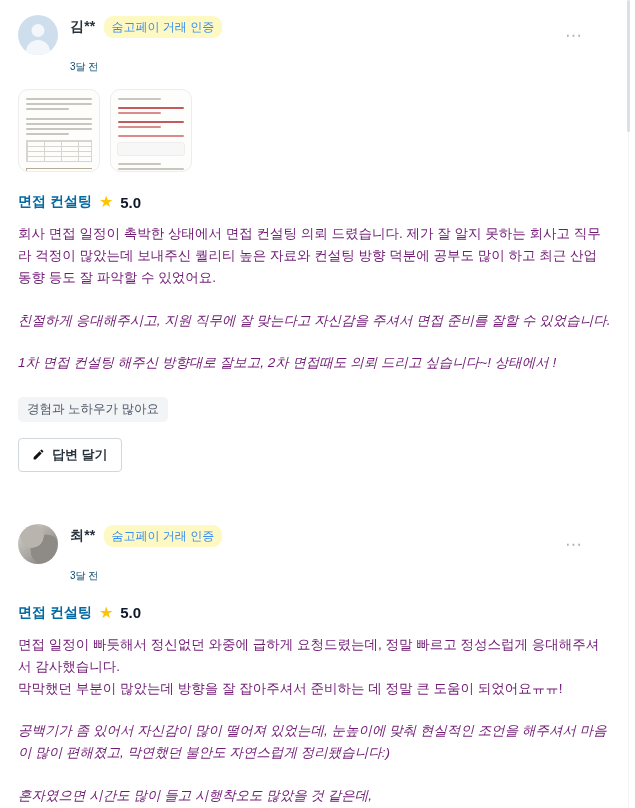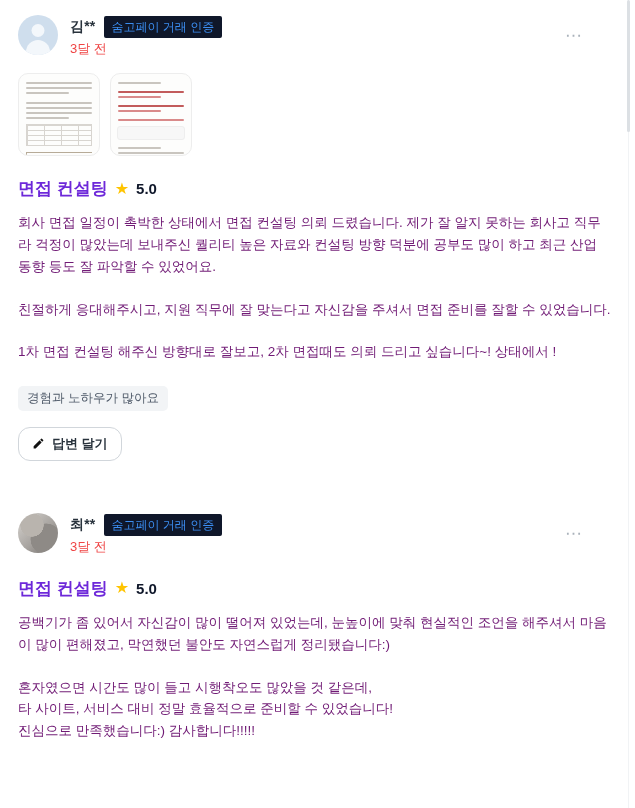--- a/index.html
+++ b/index.html
@@ -45,25 +45,25 @@
   .avatar.photo {
     background:
       radial-gradient(circle at 35% 30%, #b9b4ae 0 30%, transparent 31%),
       radial-gradient(circle at 70% 65%, #8e8a86 0 40%, transparent 41%),
       linear-gradient(135deg, #d8d5d1 0%, #a7a39f 55%, #6f6b68 100%);
   }
   .head-meta { margin-left: 12px; padding-top: 1px; }
   .name-row { display: flex; align-items: center; gap: 8px; }
   .author { font-size: 14px; font-weight: bold; color: #28323c; letter-spacing: 0.2px; }
   .badge {
-    background: #0f172a; color: #3b8df0;
+    background: #fef9c3; color: #3b8df0;
     font-size: 12px; line-height: 1;
-    padding: 5px 8px; border-radius: 2px; white-space: nowrap;
-  }
-  .time { font-size: 13px; color: #ef4444; margin-top: 2px; }
+    padding: 5px 8px; border-radius: 9px; white-space: nowrap;
+  }
+  .time { font-size: 10px; color: #0c4a6e; margin-top: 22px; }
   .more-btn {
     position: absolute; top: 8px; right: 24px;
     border: none; background: transparent; cursor: pointer;
     color: #aab2bb; font-size: 17px; line-height: 1; letter-spacing: 1px;
     padding: 4px;
   }
 
   
   .thumbs { display: flex; gap: 10px; margin: 15px 0 0 0; }
   .thumb {
@@ -86,46 +86,46 @@
     margin: 6px 7px 0 7px; height: 16px;
     border-left: 1px solid #b7ab98; border-top: 1px solid #b7ab98;
   }
   .thumb .box {
     margin: 5px 6px 0 6px; height: 14px; border-radius: 3px;
     background: #f7f7f7; border: 1px solid #eeeeee;
   }
 
   
   .title-row { display: flex; align-items: center; gap: 7px; margin-top: 21px; }
-  .service { font-size: 17px; font-weight: bold; color: #6d28d9; }
+  .service { font-size: 14px; font-weight: bold; color: #0369a1; }
   .star { color: #ffc400; font-size: 16px; line-height: 1; }
   .rating { font-size: 15px; font-weight: bold; color: #0f172a; }
 
   
   .review-text {
     margin-top: 12px;
     font-size: 13.5px; line-height: 1.62; color: #701a75;
     white-space: pre-line;
     max-width: 600px;
   }
-  .review-text + .review-text { margin-top: 21px; }
+  .review-text + .review-text { margin-top: 21px; font-style: italic; }
 
   
   .tags { display: flex; gap: 8px; margin-top: 23px; flex-wrap: wrap; align-items: center; }
   .tag {
     background: #f2f4f6; color: #4e5968;
     font-size: 12.5px; line-height: 1;
     padding: 6px 9px; border-radius: 5px; white-space: nowrap;
   }
 
   
   .reply-btn {
     margin-top: 16px;
     display: inline-flex; align-items: center; gap: 7px;
-    background: #ffffff; border: 1px solid #d1d6db; border-radius: 12px;
+    background: #ffffff; border: 1px solid #d1d6db; border-radius: 4px;
     padding: 7px 13px; cursor: pointer;
     font-family: inherit; font-size: 13px; font-weight: bold; color: #28323c;
   }
   .pencil-icon { display: inline-flex; }
 </style>
 </head>
 <body>
 
 <div class="page">
   <div class="scroll-track"></div>
@@ -215,19 +215,21 @@
       </div>
     </div>
     <button class="more-btn">⋯</button>
 
     <div class="title-row">
       <span class="service">면접 컨설팅</span>
       <span class="star">★</span>
       <span class="rating">5.0</span>
     </div>
 
+    <p class="review-text">면접 일정이 빠듯해서 정신없던 와중에 급하게 요청드렸는데, 정말 빠르고 정성스럽게 응대해주셔서 감사했습니다.
+막막했던 부분이 많았는데 방향을 잘 잡아주셔서 준비하는 데 정말 큰 도움이 되었어요ㅠㅠ!</p>
     <p class="review-text">공백기가 좀 있어서 자신감이 많이 떨어져 있었는데, 눈높이에 맞춰 현실적인 조언을 해주셔서 마음이 많이 편해졌고, 막연했던 불안도 자연스럽게 정리됐습니다:)</p>
     <p class="review-text">혼자였으면 시간도 많이 들고 시행착오도 많았을 것 같은데,
 타 사이트, 서비스 대비 정말 효율적으로 준비할 수 있었습니다!
 진심으로 만족했습니다:) 감사합니다!!!!!</p>
 
   </section>
 </div>
 
 </body></html>

